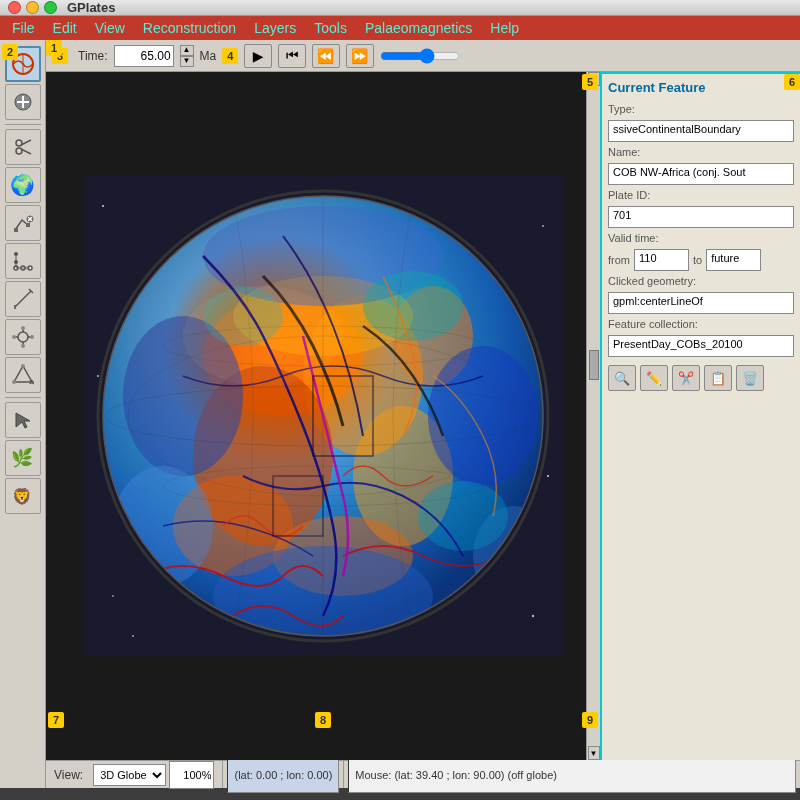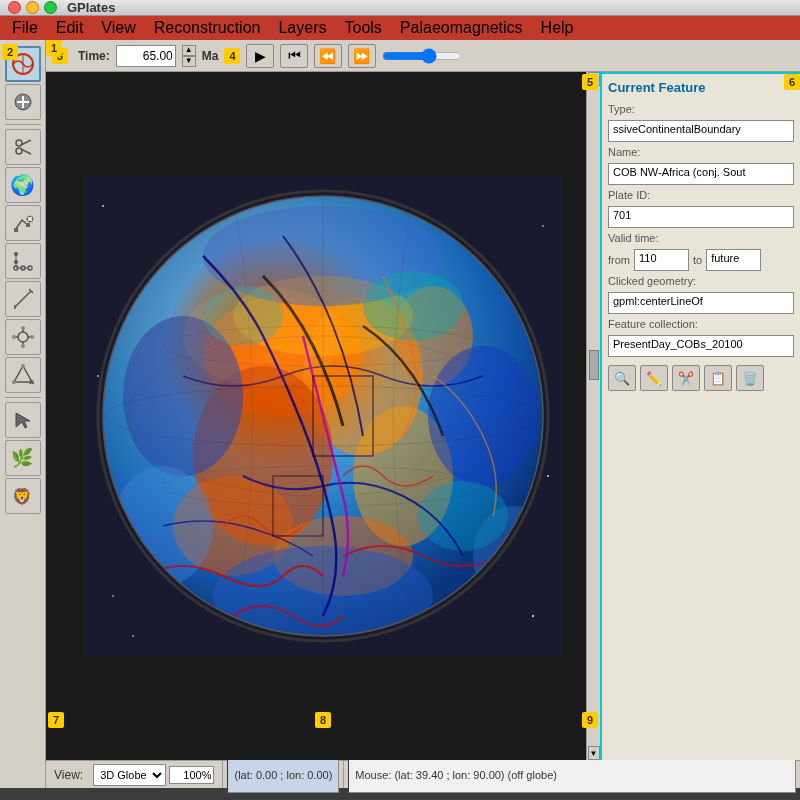--- a/index.html
+++ b/index.html
@@ -25,24 +25,24 @@
     
     #menubar {
       background: #c0392b;
       height: 24px;
       display: flex;
       align-items: center;
       padding: 0 4px;
       gap: 2px;
     }
     .menu-item {
-      color: #000000;
+      color: #5eead4;
       padding: 2px 8px;
       cursor: pointer;
-      font-size: 16px;
+      font-size: 14px;
       border-radius: 2px;
     }
 
     
     #main-container {
       display: flex;
       height: calc(800px - 28px - 24px);
     }
 
     
@@ -75,21 +75,21 @@
     
     #controls-bar {
       background: #d4d0c8;
       height: 32px;
       display: flex;
       align-items: center;
       padding: 0 6px;
       gap: 6px;
       border-bottom: 1px solid #999;
     }
-    .time-label { font-size: 12px; color: #333; font-weight: bold; }
+    .time-label { font-size: 12px; color: #333; }
     .time-input {
       width: 60px;
       height: 22px;
       border: 1px solid #888;
       background: white;
       text-align: right;
       padding-right: 2px;
       font-size: 12px;
     }
     .spin-btns { display: flex; flex-direction: column; height: 22px; }
@@ -144,21 +144,21 @@
     }
     .view-select {
       height: 22px;
       border: 1px solid #888;
       background: white;
       font-size: 11px;
       padding: 0 2px;
     }
     .zoom-input {
       width: 45px;
-      height: 18px;
+      height: 28px;
       border: 1px solid #888;
       background: white;
       text-align: right;
       font-size: 11px;
       padding-right: 2px;
     }
     .status-coords {
       background: #c8d4e8;
       border: 1px inset #888;
       padding: 17px 6px;

